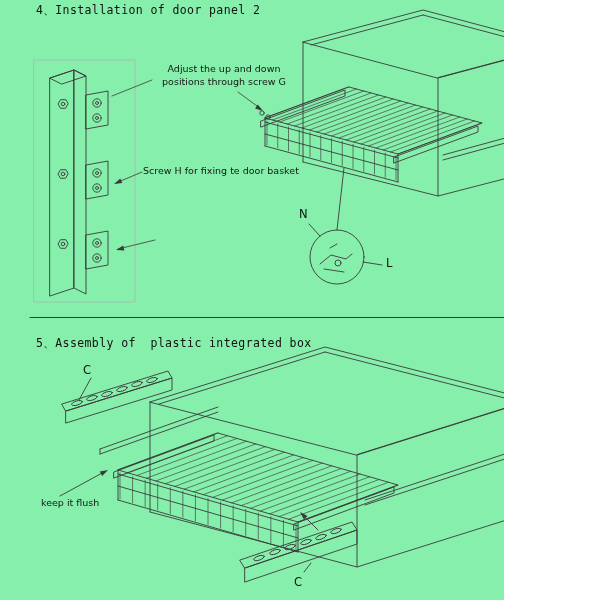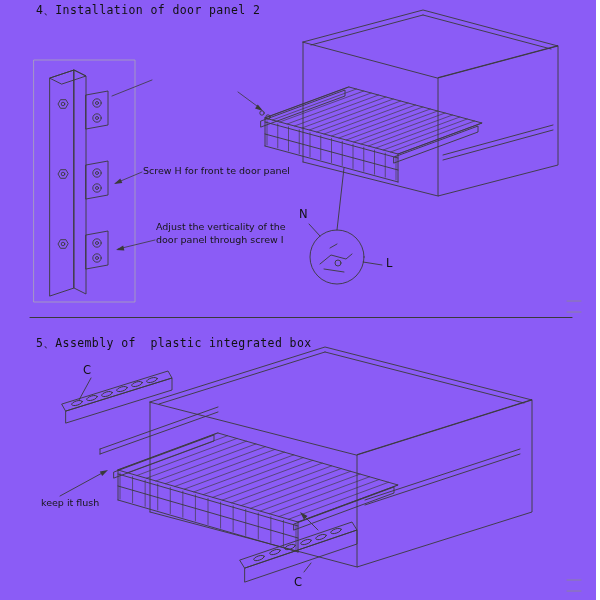--- a/index.html
+++ b/index.html
@@ -1,16 +1,16 @@
 <!DOCTYPE html>
 <html><head>
 <meta charset="utf-8">
 <style>
   html,body{margin:0;padding:0;background:#fff;}
-  .page{position:relative;width:596px;height:600px;background:#8b5cf6;overflow:hidden;
+  .page{position:relative;width:504px;height:600px;background:#86efac;overflow:hidden;
         font-family:"DejaVu Sans","Liberation Sans",sans-serif;color:#141414;}
   .lineart{position:absolute;left:0;top:0;}
   .title{position:absolute;font-family:"DejaVu Sans Mono","Liberation Mono",monospace;
          font-size:11.5px;letter-spacing:.4px;white-space:pre;color:#111;}
   .ann{position:absolute;font-size:9.5px;line-height:1.35;white-space:pre-line;color:#161616;}
   .center{text-align:center;}
   .lbl{position:absolute;font-size:11.5px;color:#111;}
   svg .thin line{stroke-width:.65;}
   svg .arrow{fill:#3a3a3a;stroke:none;}
 </style>
@@ -231,25 +231,25 @@
         <line x1="318" y1="530" x2="303" y2="515"></line>
         <polygon class="arrow" points="300,512 307.5,515.9 303.9,519.5"></polygon>
 
         <line x1="304" y1="572" x2="311" y2="563"></line>
       </g>
     </g>
   </svg>
 
   <div class="title" style="left:36px;top:3px;"><span>4、</span><span>Installation of door panel 2</span></div>
 
-
-  <div class="ann" style="left:143px;top:165px;width:180px;">Screw H for front te door panel</div>
-
-  <div class="ann" style="left:156px;top:221px;width:160px;">Adjust the verticality of the
-door panel through screw I</div>
+  <div class="ann center" style="left:150px;top:63px;width:148px;">Adjust the up and down
+positions through screw G</div>
+
+  <div class="ann" style="left:143px;top:165px;width:180px;">Screw H for fixing te door basket</div>
+
 
   <div class="lbl" style="left:299px;top:207px;">N</div>
 
   <div class="lbl" style="left:386px;top:256px;">L</div>
 
   <div class="title" style="left:36px;top:336px;"><span>5、</span><span>Assembly of  plastic integrated box</span></div>
 
   <div class="lbl" style="left:83px;top:363px;">C</div>
 
   <div class="ann" style="left:41px;top:497px;width:80px;">keep it flush</div>

